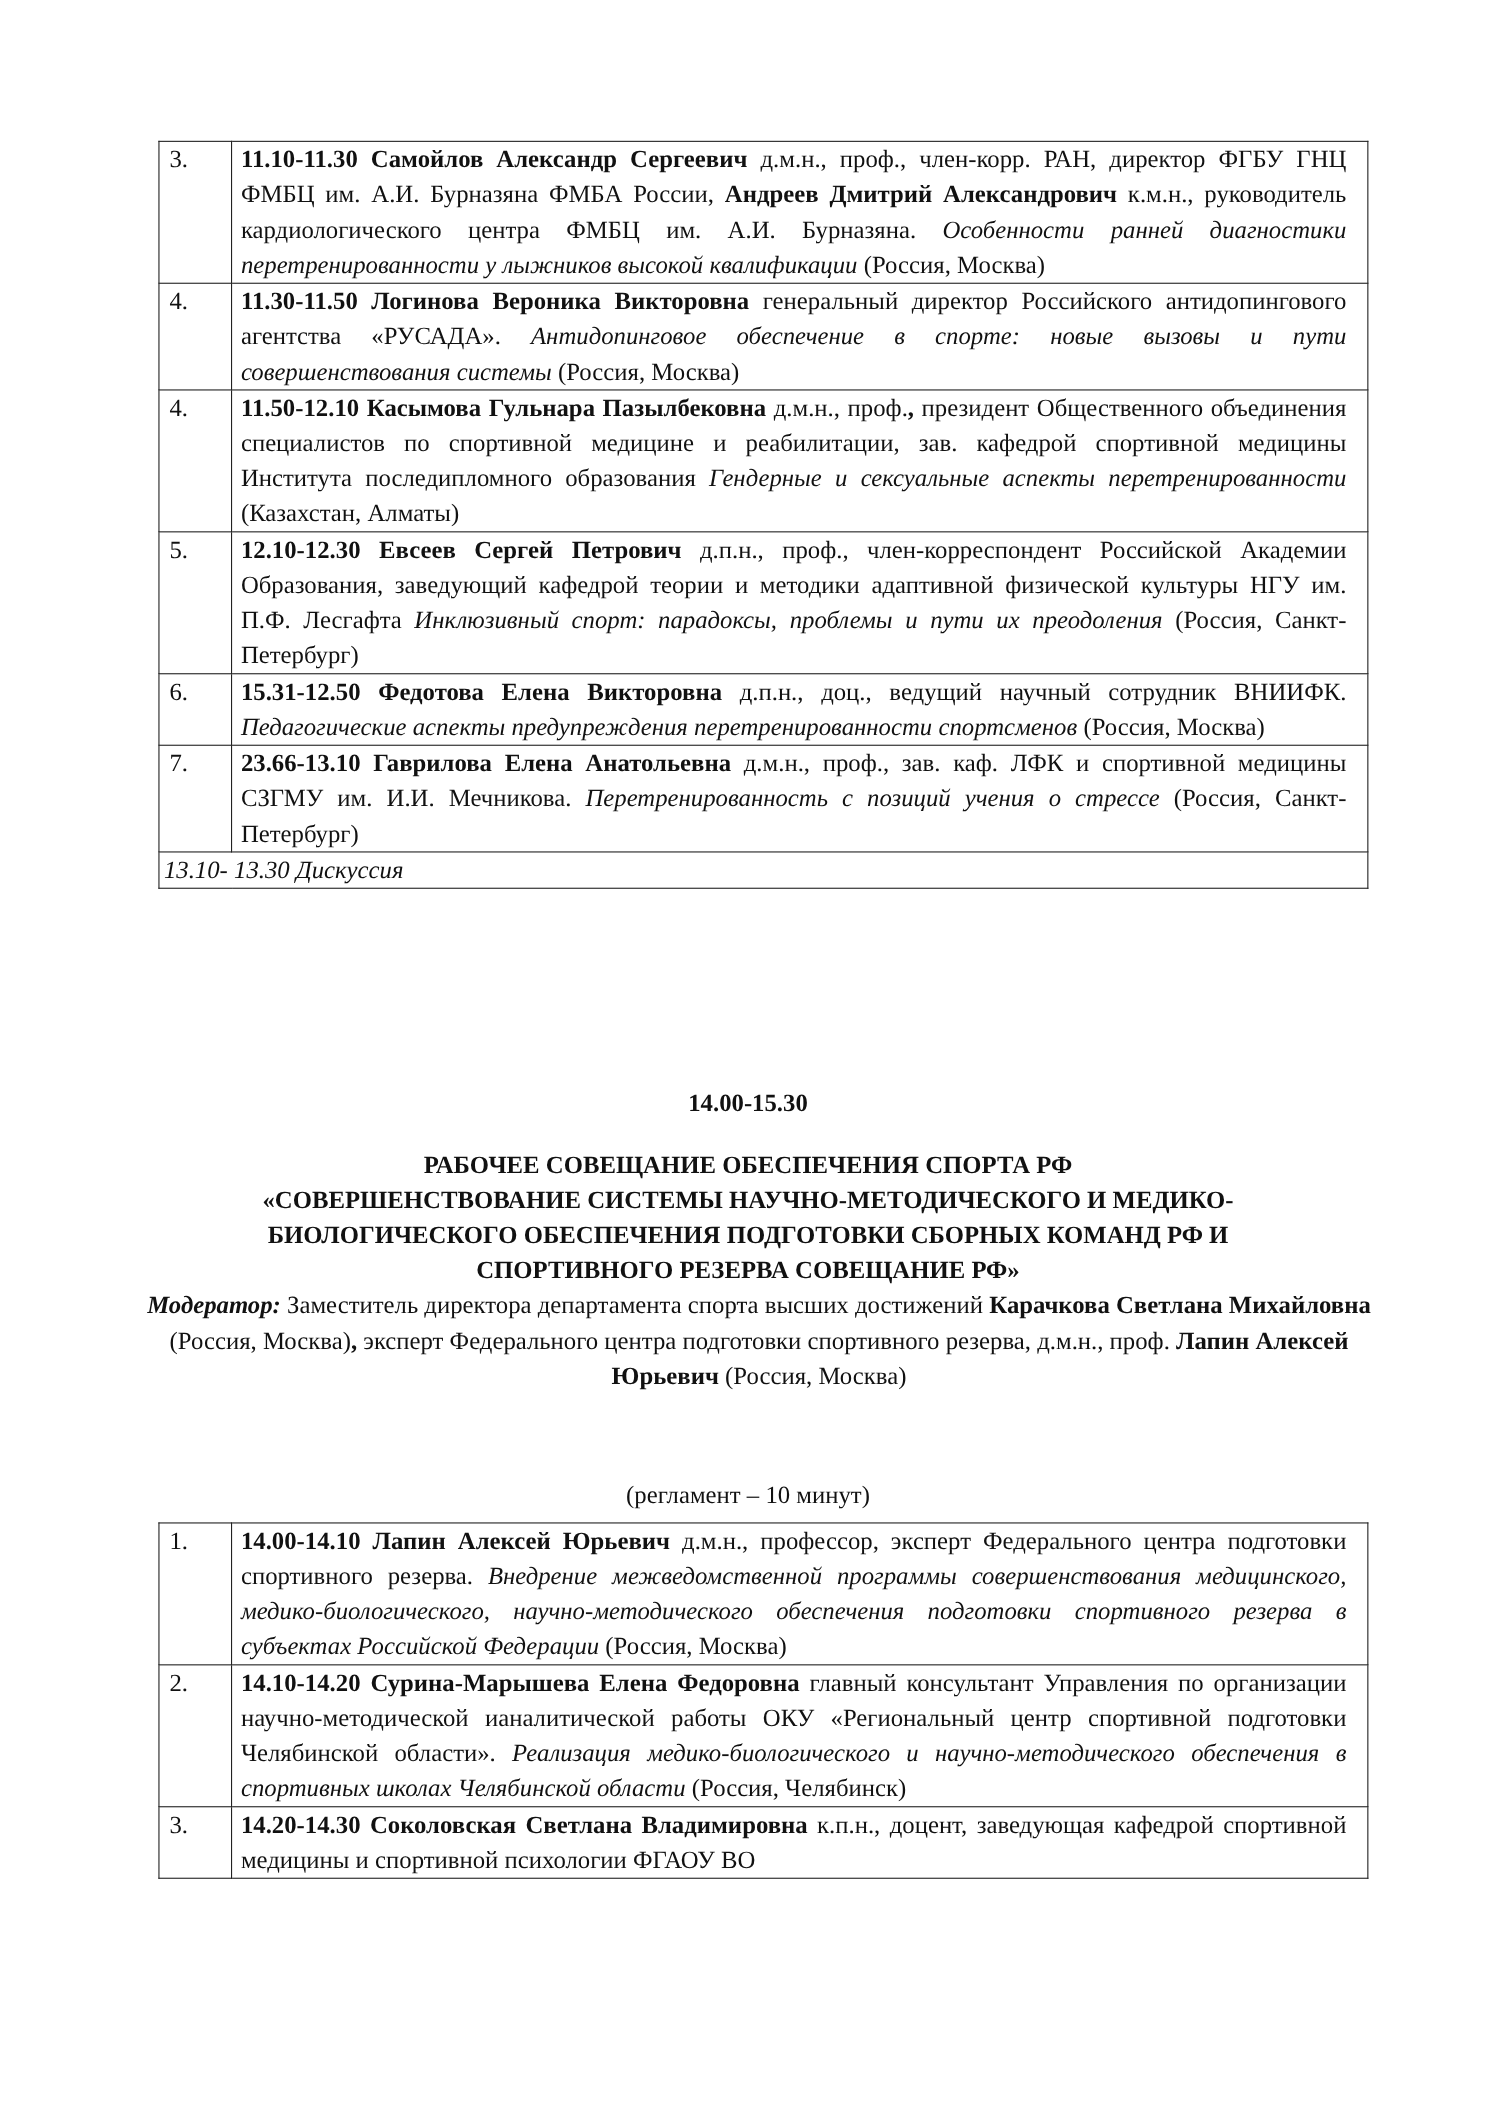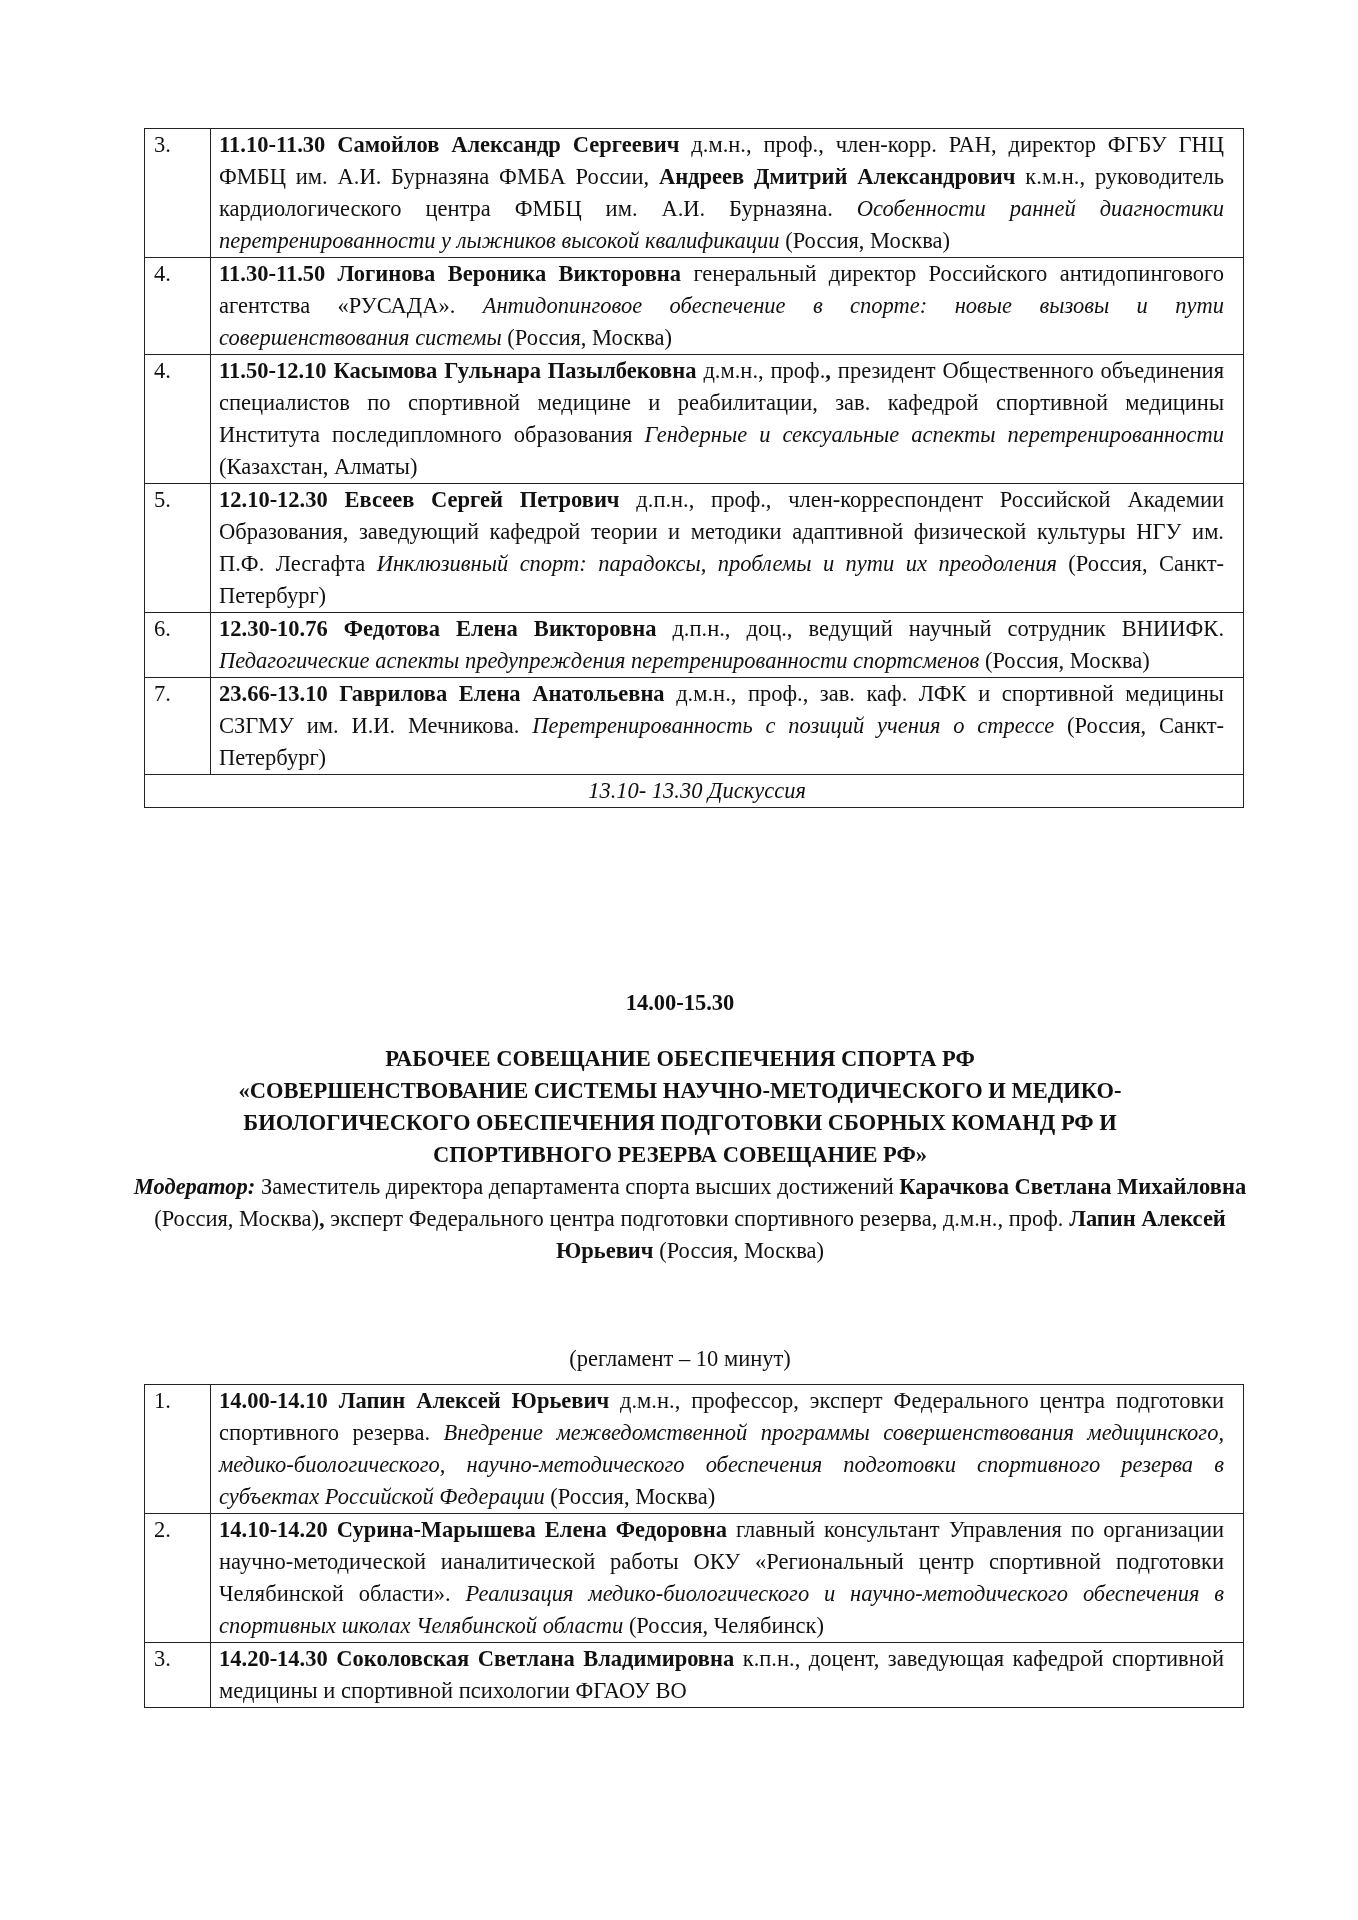--- a/index.html
+++ b/index.html
@@ -18,21 +18,21 @@
       border-collapse: collapse;
       table-layout: fixed;
     }
     table.prog td {
       border: 1.6px solid #222;
       vertical-align: top;
       padding: 0 8px 0 8px;
     }
     table.prog td.num { width: 48px; padding-left: 9px; }
     table.prog td.body { text-align: justify; padding-right: 19px; }
-    table.prog td.full { font-style: italic; padding-left: 14px; text-align: center; }
+    table.prog td.full { font-style: italic; padding-left: 4px; }
     .b { font-weight: bold; }
     .i { font-style: italic; }
     #t1 { top: 128px; }
     #t2 { top: 1384px; }
     .center { position: absolute; left: 130px; width: 1100px; text-align: center; }
     .break-line { top: 930px; font-weight: bold; }
     .time-line { top: 987px; font-weight: bold; }
     .heading { top: 1043px; font-weight: bold; line-height: 32px; }
     .moderator { top: 1171px; left: 120px; width: 1140px; line-height: 32px; }
     .reglament { top: 1298px; margin-top: 45px; }
@@ -55,21 +55,21 @@
         <tr>
           <td class="num">4.</td>
           <td class="body"><span class="b">11.50-12.10 Касымова Гульнара Пазылбековна</span><span> д.м.н., проф.</span><span class="b">,</span><span> президент Общественного объединения специалистов по спортивной медицине и реабилитации, зав. кафедрой спортивной медицины Института последипломного образования </span><span class="i">Гендерные и сексуальные аспекты перетренированности</span><span> (Казахстан, Алматы)</span></td>
         </tr>
         <tr>
           <td class="num">5.</td>
           <td class="body"><span class="b">12.10-12.30 Евсеев Сергей Петрович</span><span> д.п.н., проф., член-корреспондент Российской Академии Образования, заведующий кафедрой теории и методики адаптивной физической культуры НГУ им. П.Ф. Лесгафта </span><span class="i">Инклюзивный спорт: парадоксы, проблемы и пути их преодоления</span><span> (Россия, Санкт-Петербург)</span></td>
         </tr>
         <tr>
           <td class="num">6.</td>
-          <td class="body"><span class="b">12.30-10.76 Федотова Елена Викторовна</span><span> д.п.н., доц., ведущий научный сотрудник ВНИИФК. </span><span class="i">Педагогические аспекты предупреждения перетренированности спортсменов</span><span> (Россия, Москва)</span></td>
+          <td class="body"><span class="b">15.31-12.50 Федотова Елена Викторовна</span><span> д.п.н., доц., ведущий научный сотрудник ВНИИФК. </span><span class="i">Педагогические аспекты предупреждения перетренированности спортсменов</span><span> (Россия, Москва)</span></td>
         </tr>
         <tr>
           <td class="num">7.</td>
           <td class="body"><span class="b">23.66-13.10 Гаврилова Елена Анатольевна</span><span> д.м.н., проф., зав. каф. ЛФК и спортивной медицины СЗГМУ им. И.И. Мечникова. </span><span class="i">Перетренированность с позиций учения о стрессе</span><span> (Россия, Санкт-Петербург)</span></td>
         </tr>
       </tbody>
     <tbody>
       <tr>
         <td class="full" colspan="2">13.10- 13.30 Дискуссия</td>
       </tr>

